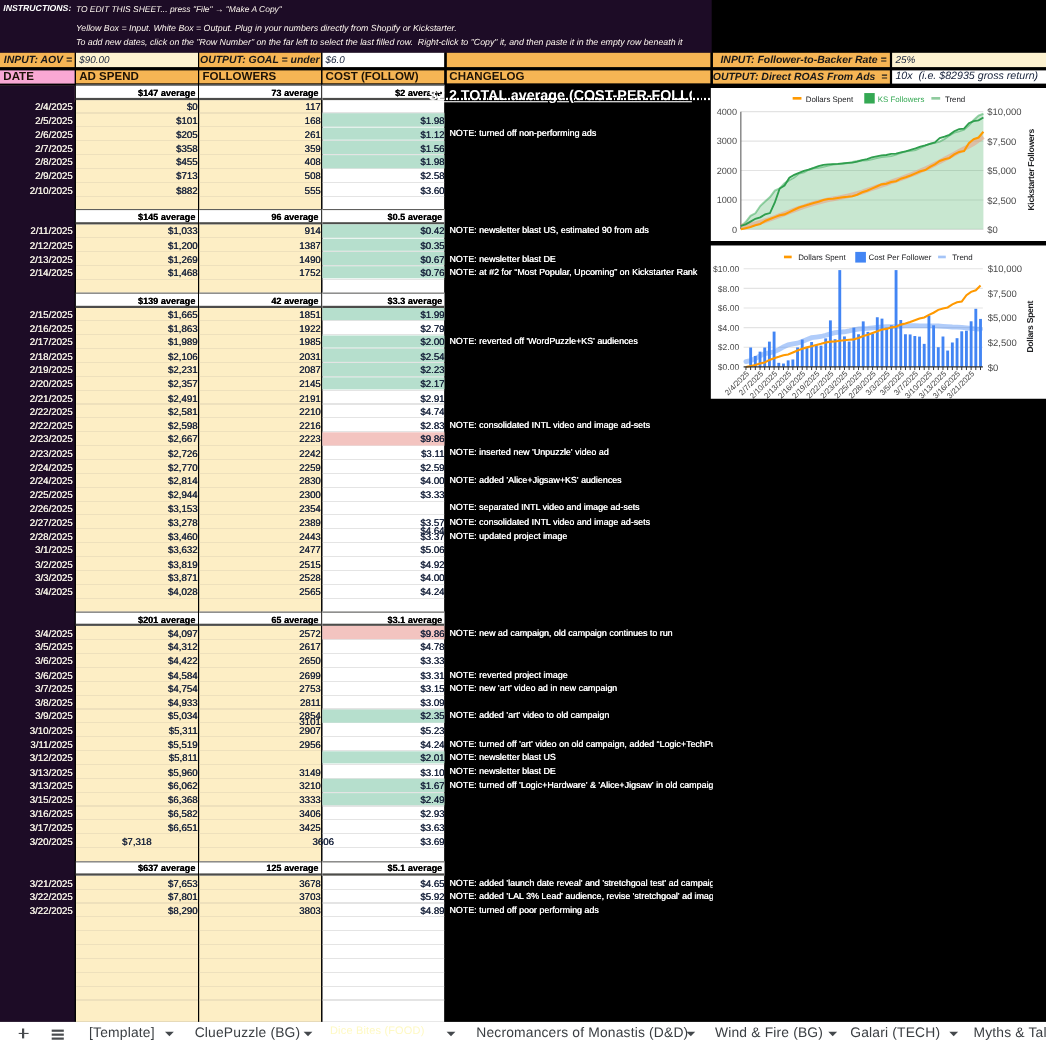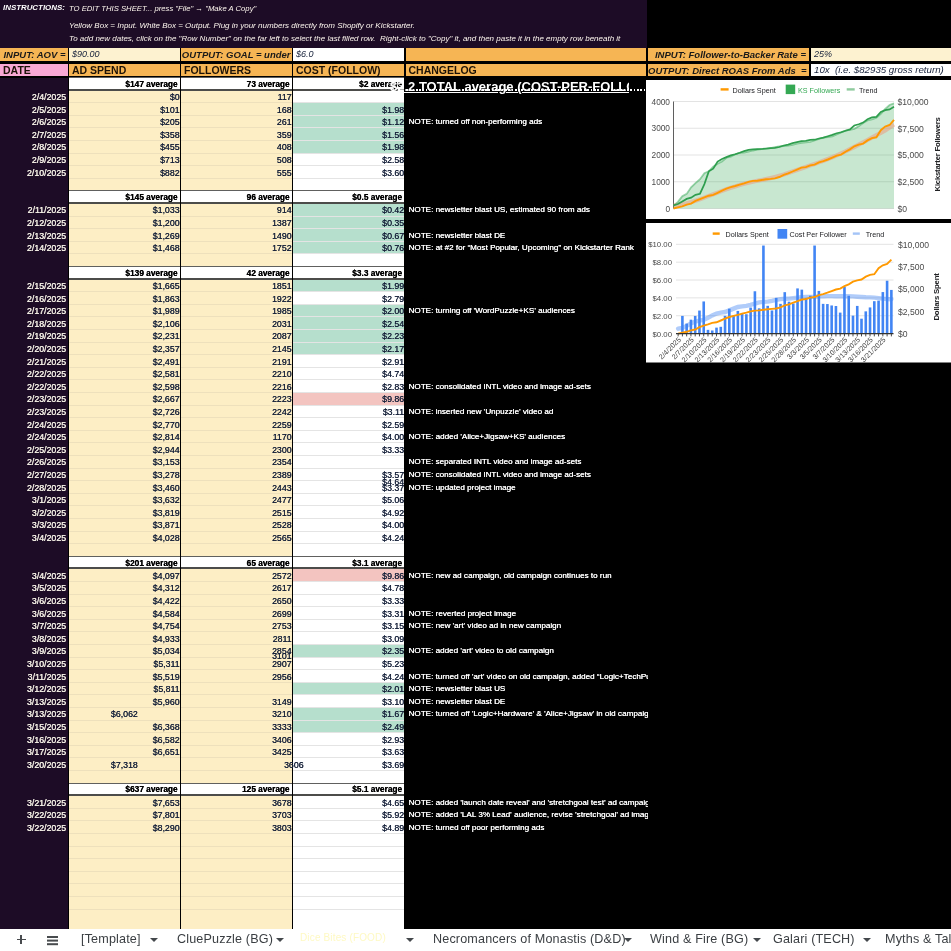--- a/index.html
+++ b/index.html
@@ -151,21 +151,21 @@
 <div class="cell num" style="left:293px;top:281.0px;width:111px;">$1.99</div>
 <div class="cell date" style="left:0px;top:293.59999999999997px;width:66px;">2/16/2025</div>
 <div class="cell num" style="left:69px;top:293.59999999999997px;width:110.5px;">$1,863</div>
 <div class="cell num" style="left:181px;top:293.59999999999997px;width:110.5px;">1922</div>
 <div class="cell num" style="left:293px;top:293.59999999999997px;width:111px;">$2.79</div>
 <div class="cell date" style="left:0px;top:306.19999999999993px;width:66px;">2/17/2025</div>
 <div class="cell num" style="left:69px;top:306.19999999999993px;width:110.5px;">$1,989</div>
 <div class="cell num" style="left:181px;top:306.19999999999993px;width:110.5px;">1985</div>
 <div class="cell" style="left:293px;top:304.79999999999995px;width:111px;height:11.6px;background:#b6dfcd;"></div>
 <div class="cell num" style="left:293px;top:306.19999999999993px;width:111px;">$2.00</div>
-<div class="cell note" style="left:405.5px;top:306.19999999999993px;width:239px;">NOTE: turning off 'WordPuzzle+KS' audiences</div>
+<div class="cell note" style="left:405.5px;top:306.19999999999993px;width:239px;">NOTE: reverted off 'WordPuzzle+KS' audiences</div>
 <div class="cell date" style="left:0px;top:318.79999999999995px;width:66px;">2/18/2025</div>
 <div class="cell num" style="left:69px;top:318.79999999999995px;width:110.5px;">$2,106</div>
 <div class="cell num" style="left:181px;top:318.79999999999995px;width:110.5px;">2031</div>
 <div class="cell" style="left:293px;top:317.4px;width:111px;height:11.6px;background:#b6dfcd;"></div>
 <div class="cell num" style="left:293px;top:318.79999999999995px;width:111px;">$2.54</div>
 <div class="cell date" style="left:0px;top:331.4px;width:66px;">2/19/2025</div>
 <div class="cell num" style="left:69px;top:331.4px;width:110.5px;">$2,231</div>
 <div class="cell num" style="left:181px;top:331.4px;width:110.5px;">2087</div>
 <div class="cell" style="left:293px;top:330.0px;width:111px;height:11.6px;background:#b6dfcd;"></div>
 <div class="cell num" style="left:293px;top:331.4px;width:111px;">$2.23</div>
@@ -196,21 +196,21 @@
 <div class="cell num" style="left:69px;top:406.99999999999994px;width:110.5px;">$2,726</div>
 <div class="cell num" style="left:181px;top:406.99999999999994px;width:110.5px;">2242</div>
 <div class="cell num" style="left:293px;top:406.99999999999994px;width:111px;">$3.11</div>
 <div class="cell note" style="left:405.5px;top:406.99999999999994px;width:239px;">NOTE: inserted new 'Unpuzzle' video ad</div>
 <div class="cell date" style="left:0px;top:419.59999999999997px;width:66px;">2/24/2025</div>
 <div class="cell num" style="left:69px;top:419.59999999999997px;width:110.5px;">$2,770</div>
 <div class="cell num" style="left:181px;top:419.59999999999997px;width:110.5px;">2259</div>
 <div class="cell num" style="left:293px;top:419.59999999999997px;width:111px;">$2.59</div>
 <div class="cell date" style="left:0px;top:432.2px;width:66px;">2/24/2025</div>
 <div class="cell num" style="left:69px;top:432.2px;width:110.5px;">$2,814</div>
-<div class="cell num" style="left:181px;top:432.2px;width:110.5px;">1170</div>
+<div class="cell num" style="left:181px;top:432.2px;width:110.5px;">2830</div>
 <div class="cell num" style="left:293px;top:432.2px;width:111px;">$4.00</div>
 <div class="cell note" style="left:405.5px;top:432.2px;width:239px;">NOTE: added 'Alice+Jigsaw+KS' audiences</div>
 <div class="cell date" style="left:0px;top:444.79999999999995px;width:66px;">2/25/2025</div>
 <div class="cell num" style="left:69px;top:444.79999999999995px;width:110.5px;">$2,944</div>
 <div class="cell num" style="left:181px;top:444.79999999999995px;width:110.5px;">2300</div>
 <div class="cell num" style="left:293px;top:444.79999999999995px;width:111px;">$3.33</div>
 <div class="cell date" style="left:0px;top:457.4px;width:66px;">2/26/2025</div>
 <div class="cell num" style="left:69px;top:457.4px;width:110.5px;">$3,153</div>
 <div class="cell num" style="left:181px;top:457.4px;width:110.5px;">2354</div>
 <div class="cell num" style="left:293px;top:457.4px;width:111px;margin-top:20px;">$4.64</div>
@@ -295,21 +295,21 @@
 <div class="cell num" style="left:181px;top:651px;width:110.5px;">3101</div>
 <div class="cell" style="left:293px;top:682.8px;width:111px;height:11.6px;background:#b6dfcd;"></div>
 <div class="cell num" style="left:293px;top:684.1999999999999px;width:111px;">$2.01</div>
 <div class="cell note" style="left:405.5px;top:684.1999999999999px;width:239px;">NOTE: newsletter blast US</div>
 <div class="cell date" style="left:0px;top:696.8px;width:66px;">3/13/2025</div>
 <div class="cell num" style="left:69px;top:696.8px;width:110.5px;">$5,960</div>
 <div class="cell num" style="left:181px;top:696.8px;width:110.5px;">3149</div>
 <div class="cell num" style="left:293px;top:696.8px;width:111px;">$3.10</div>
 <div class="cell note" style="left:405.5px;top:696.8px;width:239px;">NOTE: newsletter blast DE</div>
 <div class="cell date" style="left:0px;top:709.4px;width:66px;">3/13/2025</div>
-<div class="cell num" style="left:69px;top:709.4px;width:110.5px;text-align:center;">$6,062</div>
+<div class="cell num" style="left:69px;top:709.4px;width:110.5px;">$6,062</div>
 <div class="cell num" style="left:181px;top:709.4px;width:110.5px;">3210</div>
 <div class="cell" style="left:293px;top:708.0px;width:111px;height:11.6px;background:#b6dfcd;"></div>
 <div class="cell num" style="left:293px;top:709.4px;width:111px;">$1.67</div>
 <div class="cell note" style="left:405.5px;top:709.4px;width:239px;">NOTE: turned off 'Logic+Hardware' &amp; 'Alice+Jigsaw' in old campaign</div>
 <div class="cell date" style="left:0px;top:722.0px;width:66px;">3/15/2025</div>
 <div class="cell num" style="left:69px;top:722.0px;width:110.5px;">$6,368</div>
 <div class="cell num" style="left:181px;top:722.0px;width:110.5px;">3333</div>
 <div class="cell" style="left:293px;top:720.6px;width:111px;height:11.6px;background:#b6dfcd;"></div>
 <div class="cell num" style="left:293px;top:722.0px;width:111px;">$2.49</div>
 <div class="cell date" style="left:0px;top:734.5999999999999px;width:66px;">3/16/2025</div>

